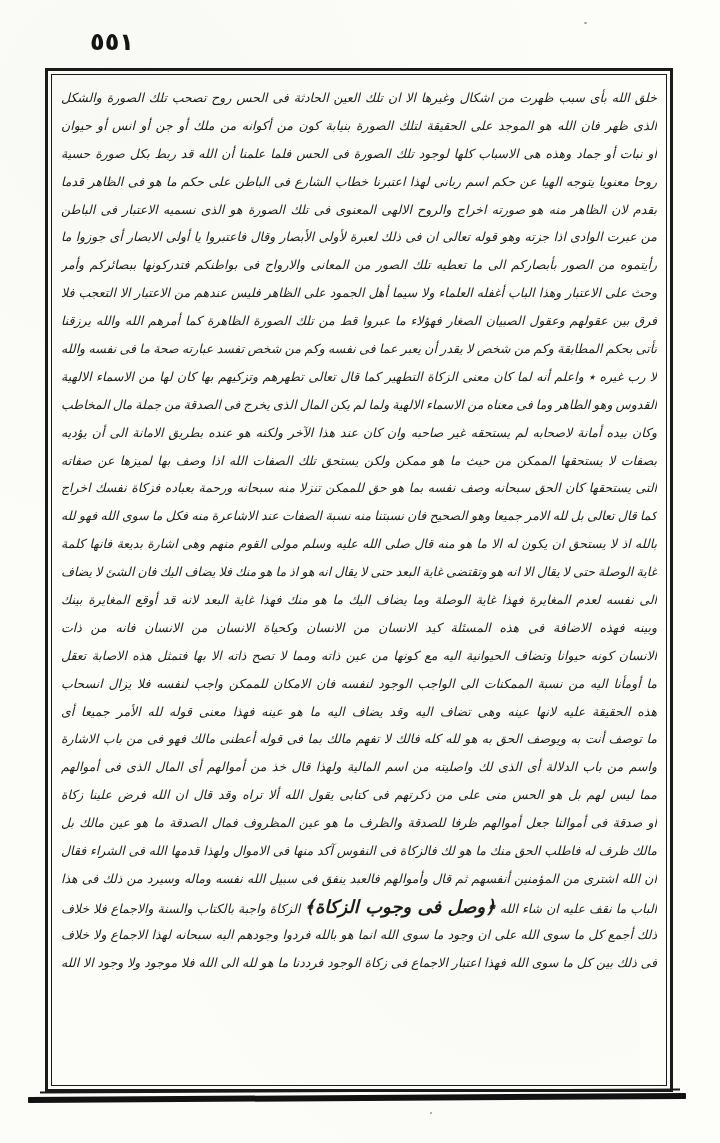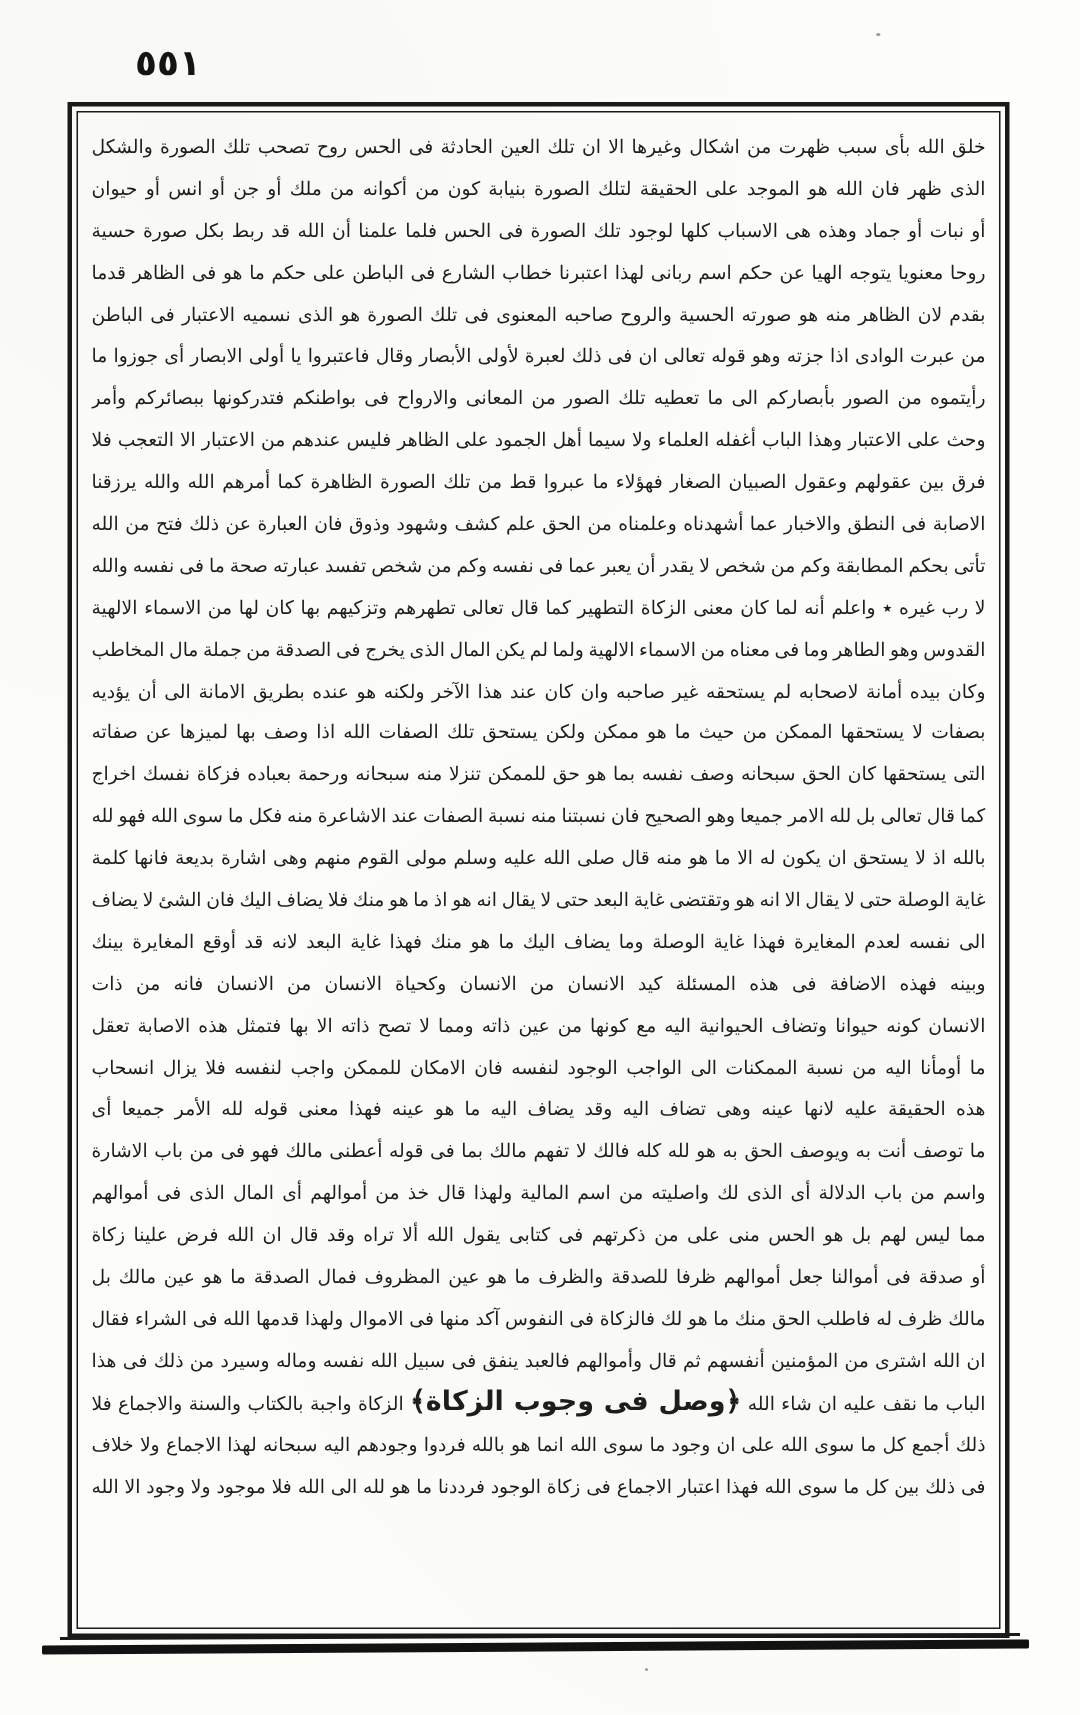--- a/index.html
+++ b/index.html
@@ -33,20 +33,21 @@
     border: 3px solid #1a1a1a;
     padding: 3px;
     background: transparent;
   }
   .frame-inner {
     width: 100%; height: 100%;
     box-sizing: border-box;
     border: 1.5px solid #1a1a1a;
     padding: 9px 9px 1px 9px;
     overflow: hidden;
+    font-style: italic;
   }
   .textblock {
     direction: rtl;
     color: #1e1d1b;
   }
   .line {
     height: 27.9px;
     line-height: 27.9px;
     font-size: 12.5px;
     word-spacing: -1px;
@@ -90,31 +91,30 @@
         <div>
 
             <div class="line">خلق الله بأى سبب ظهرت من اشكال وغيرها الا ان تلك العين الحادثة فى الحس روح تصحب تلك الصورة والشكل</div>
 
             <div class="line">الذى ظهر فان الله هو الموجد على الحقيقة لتلك الصورة بنيابة كون من أكوانه من ملك أو جن أو انس أو حيوان</div>
 
             <div class="line">أو نبات أو جماد وهذه هى الاسباب كلها لوجود تلك الصورة فى الحس فلما علمنا أن الله قد ربط بكل صورة حسية</div>
 
             <div class="line">روحا معنويا يتوجه الهيا عن حكم اسم ربانى لهذا اعتبرنا خطاب الشارع فى الباطن على حكم ما هو فى الظاهر قدما</div>
 
-            <div class="line">بقدم لان الظاهر منه هو صورته الحسية والروح صاحبه المعنوى فى تلك الصورة هو الذى نسميه الاعتبار فى الباطن</div>
+            <div class="line">بقدم لان الظاهر منه هو صورته اخراج والروح الالهى المعنوى فى تلك الصورة هو الذى نسميه الاعتبار فى الباطن</div>
 
             <div class="line">من عبرت الوادى اذا جزته وهو قوله تعالى ان فى ذلك لعبرة لأولى الأبصار وقال فاعتبروا يا أولى الابصار أى جوزوا ما</div>
 
             <div class="line">رأيتموه من الصور بأبصاركم الى ما تعطيه تلك الصور من المعانى والارواح فى بواطنكم فتدركونها ببصائركم وأمر</div>
 
             <div class="line">وحث على الاعتبار وهذا الباب أغفله العلماء ولا سيما أهل الجمود على الظاهر فليس عندهم من الاعتبار الا التعجب فلا</div>
 
             <div class="line">فرق بين عقولهم وعقول الصبيان الصغار فهؤلاء ما عبروا قط من تلك الصورة الظاهرة كما أمرهم الله والله يرزقنا</div>
 
-            <div class="line">الاصابة فى النطق والاخبار عما أشهدناه وعلمناه من الحق علم كشف وشهود وذوق فان العبارة عن ذلك فتح من الله</div>
 
             <div class="line">تأتى بحكم المطابقة وكم من شخص لا يقدر أن يعبر عما فى نفسه وكم من شخص تفسد عبارته صحة ما فى نفسه والله الموفق</div>
 
             <div class="line">لا رب غيره ٭ واعلم أنه لما كان معنى الزكاة التطهير كما قال تعالى تطهرهم وتزكيهم بها كان لها من الاسماء الالهية الاسم</div>
 
             <div class="line">القدوس وهو الطاهر وما فى معناه من الاسماء الالهية ولما لم يكن المال الذى يخرج فى الصدقة من جملة مال المخاطب بالزكاة</div>
 
             <div class="line">وكان بيده أمانة لاصحابه لم يستحقه غير صاحبه وان كان عند هذا الآخر ولكنه هو عنده بطريق الامانة الى أن يؤديه</div>
 
 

